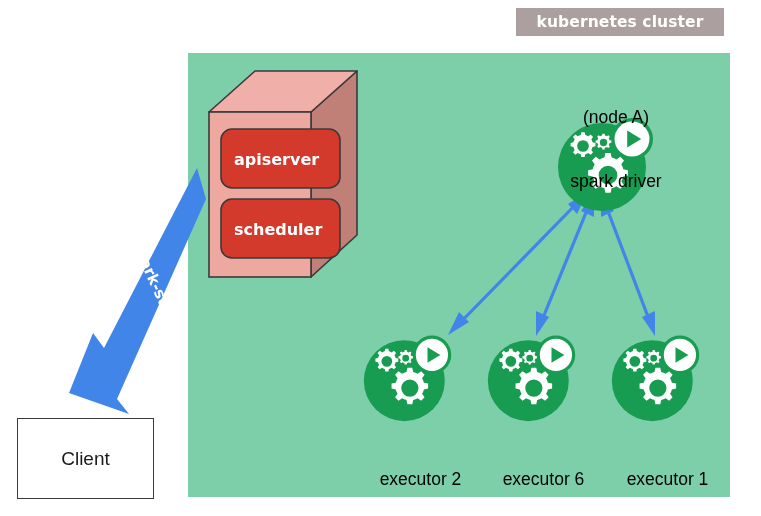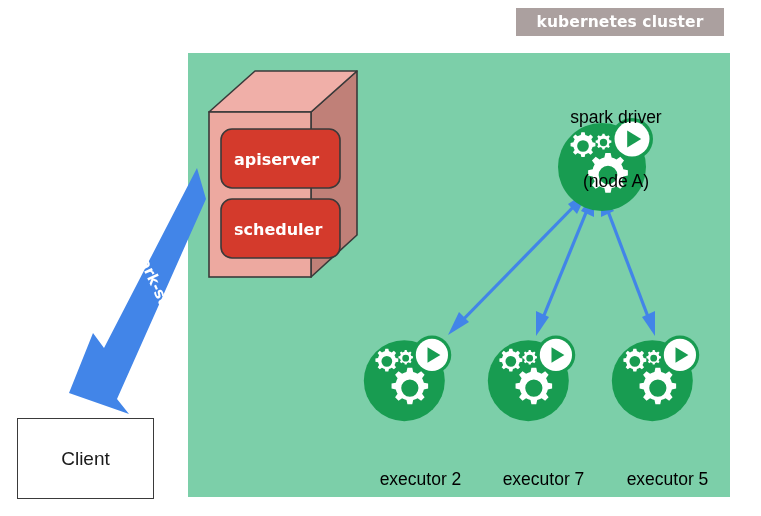--- a/index.html
+++ b/index.html
@@ -217,32 +217,32 @@
       <use href="#spark-node" x="610" y="331" width="92" height="92"></use>
     </g>
   </svg>
 
   <div class="box-chip-label" id="scheduler-label">scheduler</div>
   <div class="box-chip-label" id="apiserver-label">apiserver</div>
 
   <div id="spark-submit-label">spark-submit</div>
 
   <div class="node-caption" id="driver-caption">
+    <span class="cap-line">(node A)</span>
     <span class="cap-line">spark driver</span>
-    <span class="cap-line">(node A)</span>
   </div>
 
   <div class="node-caption" id="exec1-caption">
     <span class="cap-line">executor 2</span>
     
   </div>
 
   <div class="node-caption" id="exec2-caption">
-    <span class="cap-line">executor 7</span>
+    <span class="cap-line">executor 6</span>
     
   </div>
 
   <div class="node-caption" id="exec3-caption">
-    <span class="cap-line">executor 5</span>
+    <span class="cap-line">executor 1</span>
     
   </div>
 
 </div>
 
 </body></html>

